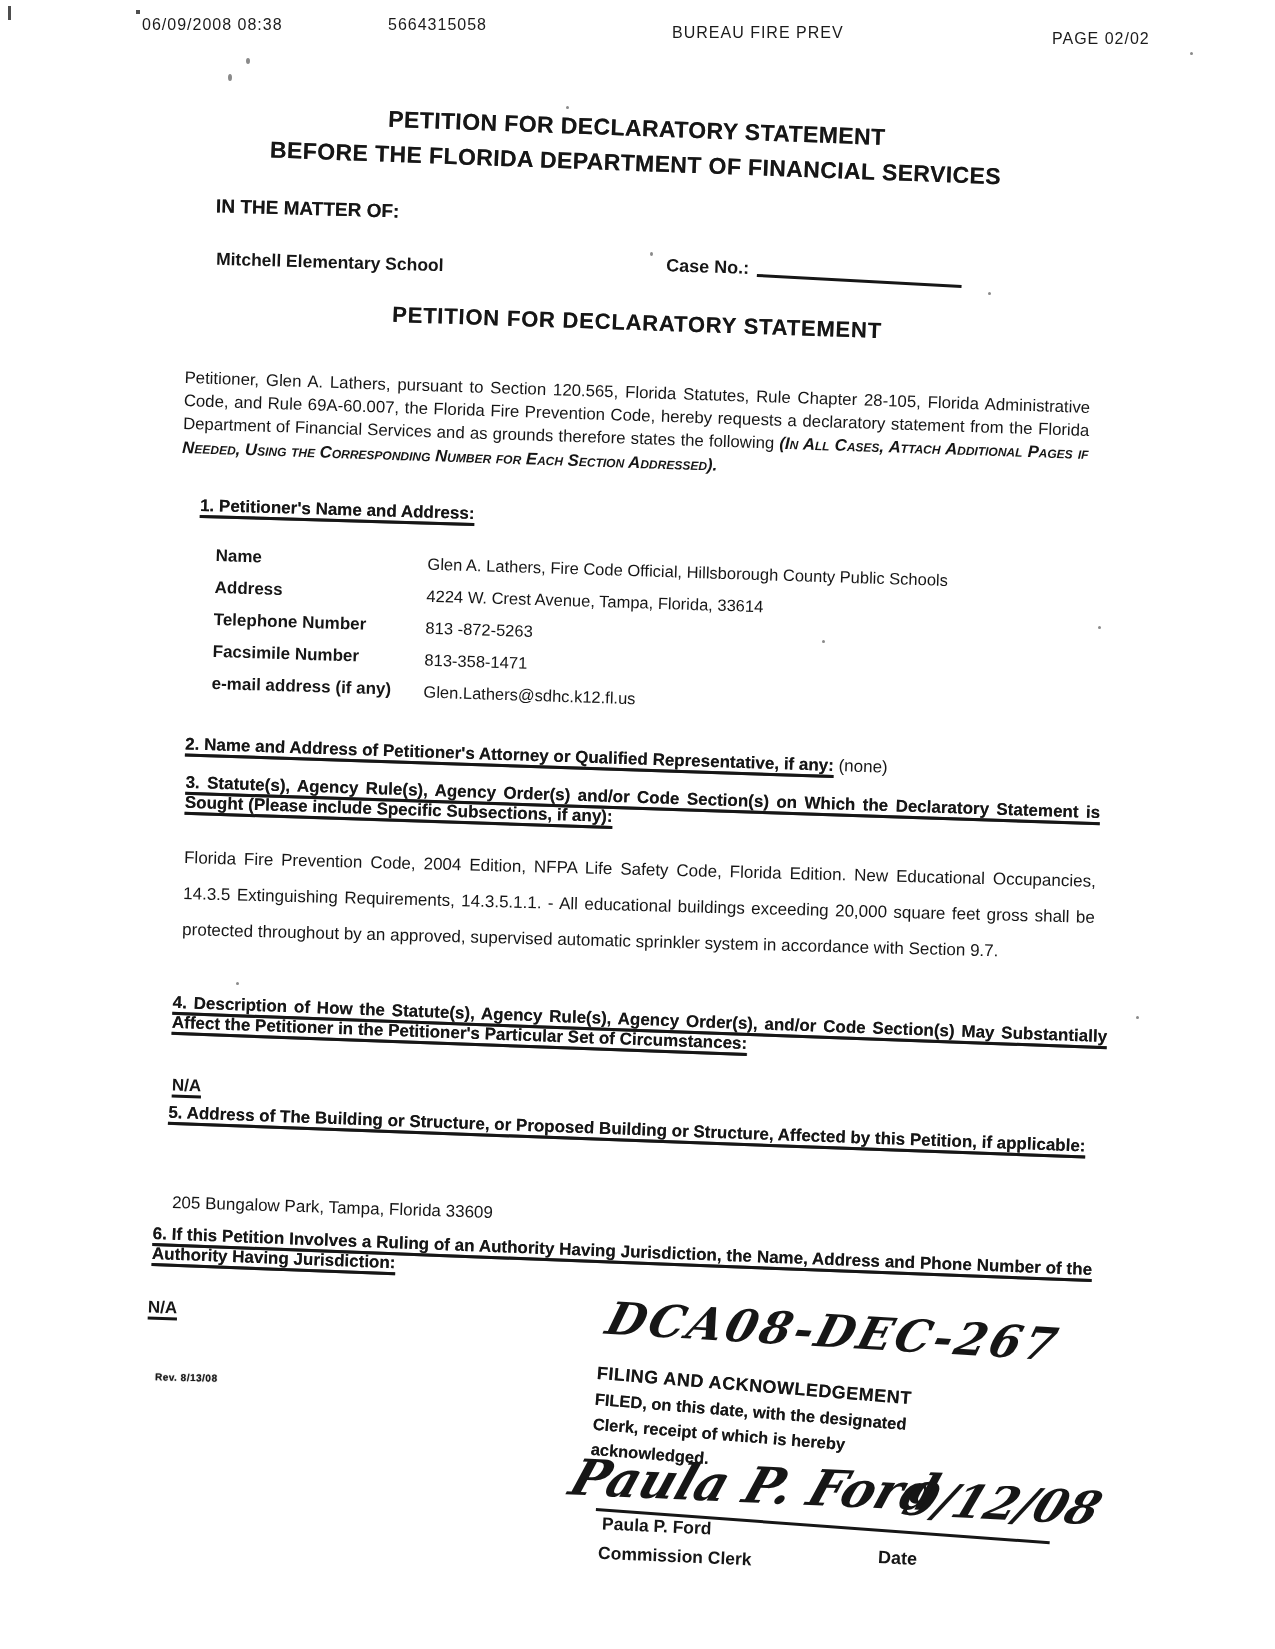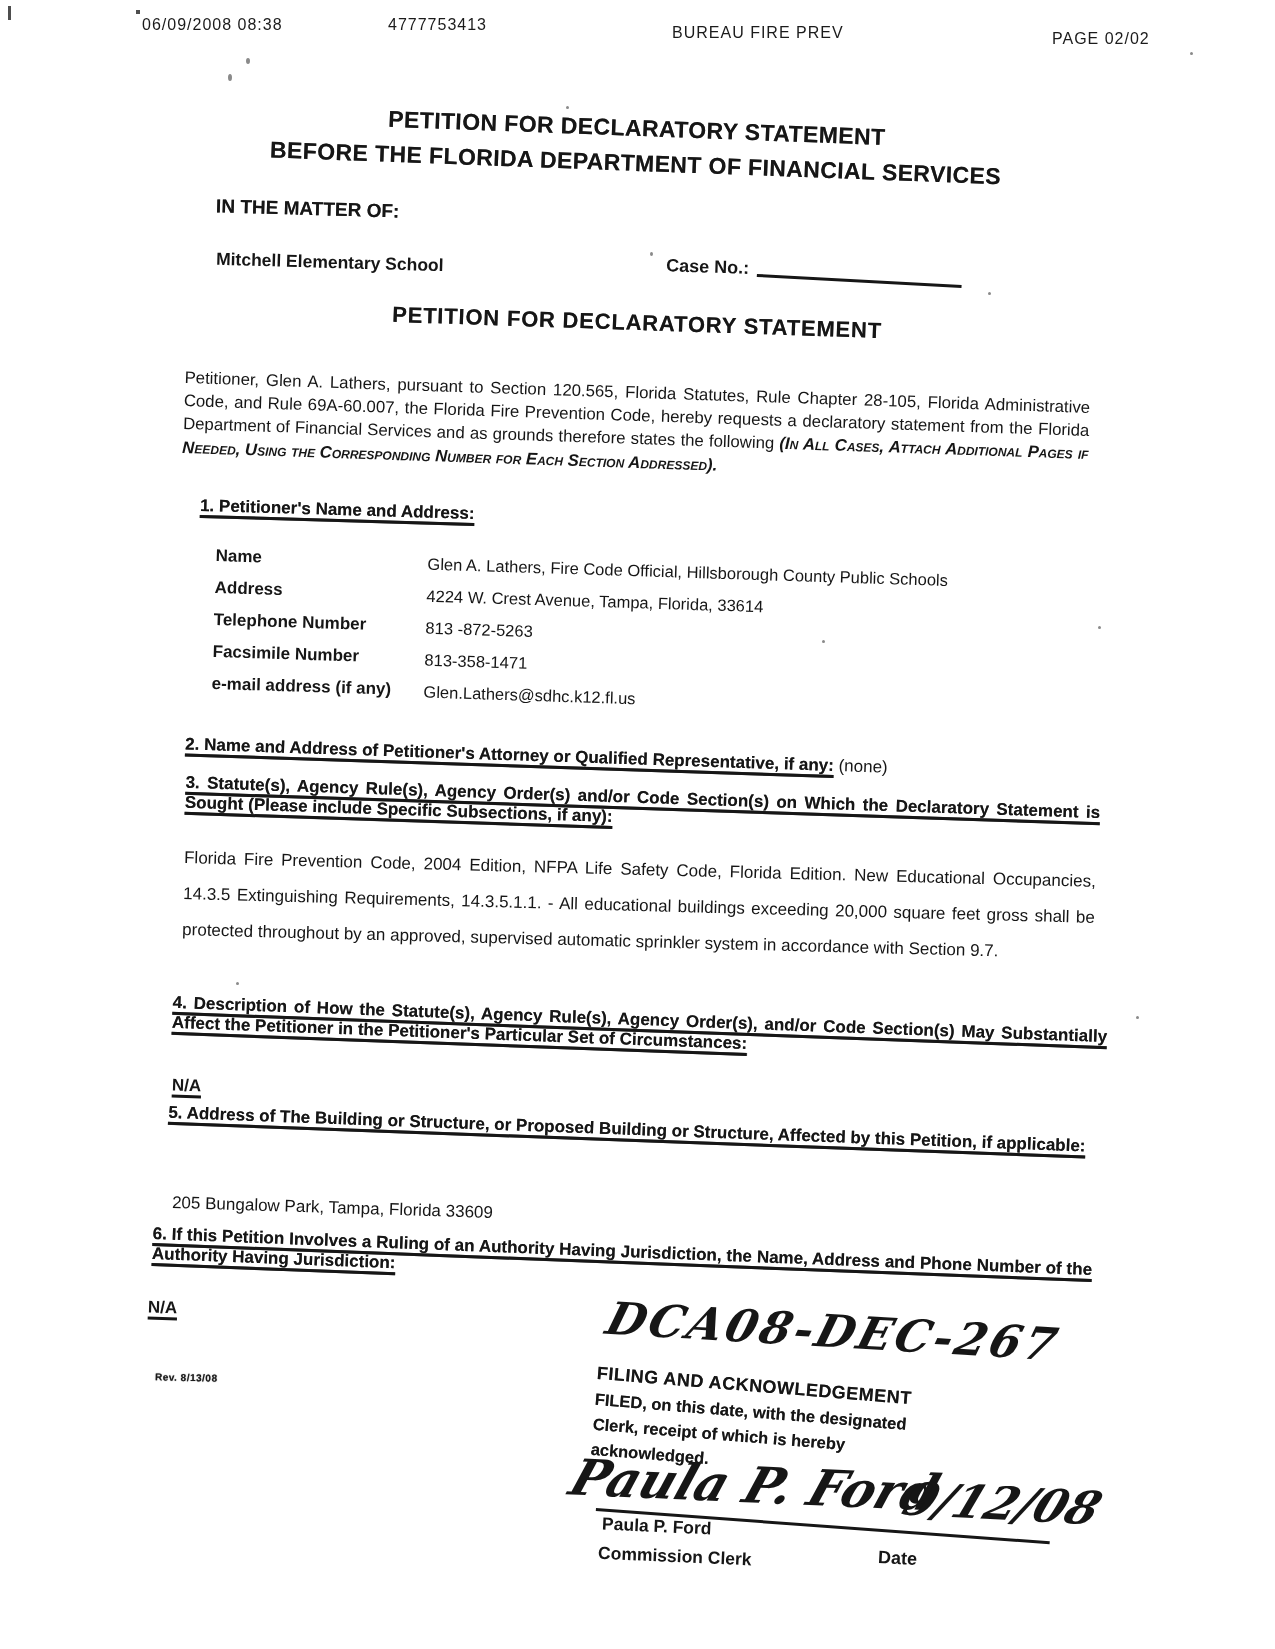--- a/index.html
+++ b/index.html
@@ -58,21 +58,21 @@
   #stampblock .ln{font-size:16.5px;font-weight:600;}
   .sigline{background:#161616;height:3px;}
   .ink{text-shadow:0 0 .6px rgba(20,20,20,.65);}
 </style>
 </head>
 <body>
 
 <div id="page">
 
   <div class="abs fax" style="left:142px;top:16px;">06/09/2008  08:38</div>
-  <div class="abs fax" style="left:388px;top:16px;">4777753413</div>
+  <div class="abs fax" style="left:388px;top:16px;">5664315058</div>
   <div class="abs fax" style="left:672px;top:24px;">BUREAU FIRE PREV</div>
   <div class="abs fax" style="left:1052px;top:30px;">PAGE  02/02</div>
 
   <div id="title" class="abs center b ink">
     <div>PETITION FOR DECLARATORY STATEMENT</div>
     <div>BEFORE THE FLORIDA DEPARTMENT OF FINANCIAL SERVICES</div>
   </div>
 
   <div class="abs b ink" style="left:216px;top:198px;font-size:19px;transform:rotate(1.6deg);">IN THE MATTER OF:</div>
   <div class="abs sb" style="left:216px;top:252px;font-size:17.5px;transform:rotate(1.6deg);">Mitchell Elementary School</div>

